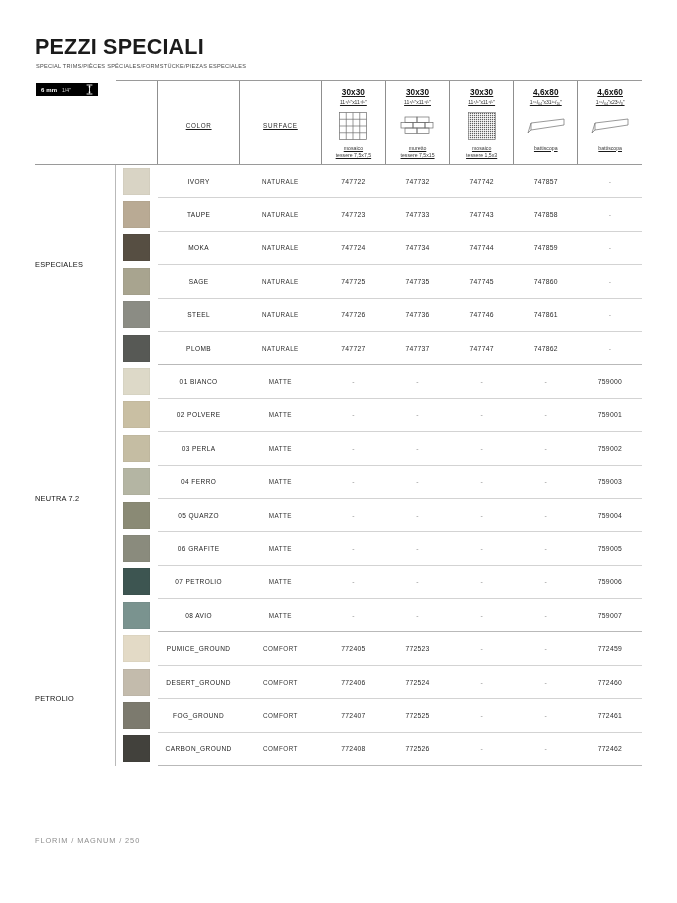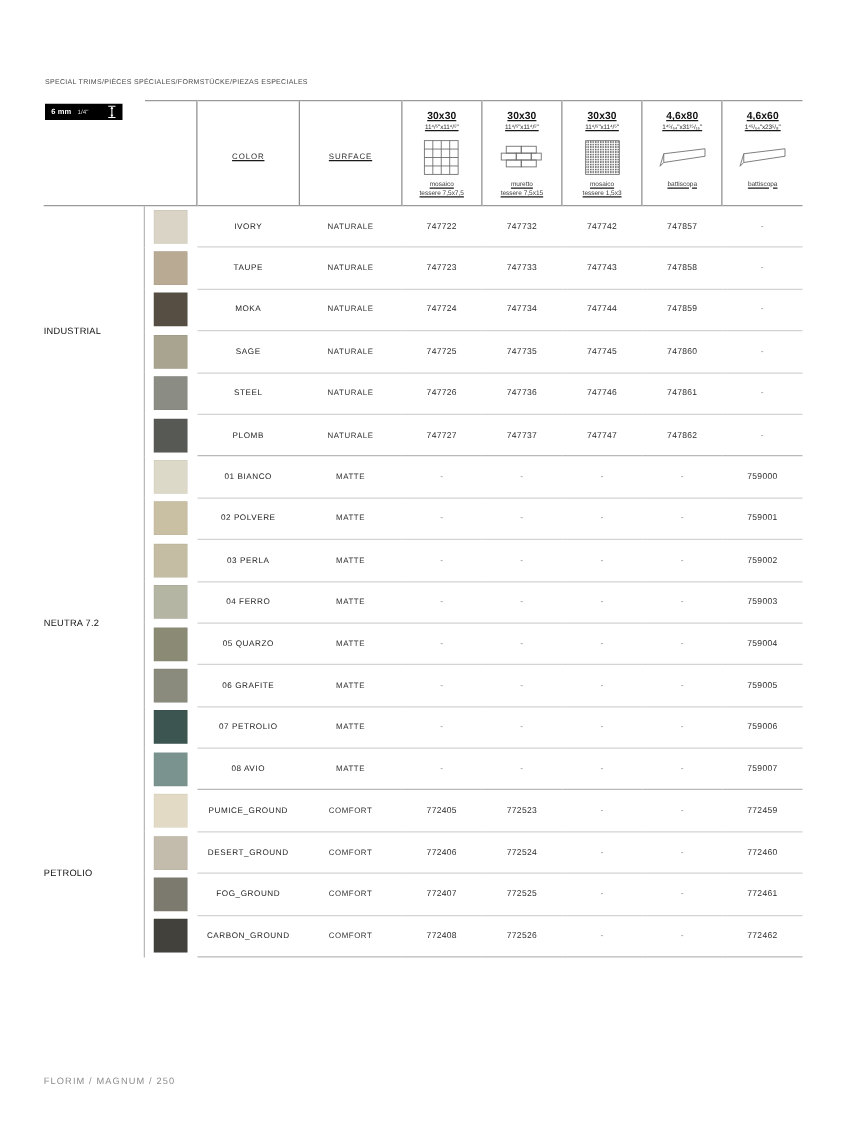--- a/index.html
+++ b/index.html
@@ -205,33 +205,34 @@
 
   
   td.vline {
     border-left: 1px solid #b9b9b9;
   }
 
   
   .footer {
     position: absolute;
     left: 35px;
-    top: 860px;
+    top: 836px;
     font-size: 7.4px;
     letter-spacing: 0.9px;
     color: #8d8d8d;
   }
 
   svg { display: block; }
 </style>
 </head>
 <body>
 
 <div class="page">
 
+  <div class="title">PEZZI SPECIALI</div>
   <div class="subtitle">SPECIAL TRIMS/PIÈCES SPÉCIALES/FORMSTÜCKE/PIEZAS ESPECIALES</div>
 
   <div class="thickness-badge">
     <span class="thickness-mm">6 mm</span>
     <span class="thickness-in">1/4"</span>
     <span class="thickness-arrow">
       <svg width="7" height="11" viewBox="0 0 7 11">
         <line x1="0.6" y1="1" x2="6.4" y2="1" stroke="#ffffff" stroke-width="0.9"></line>
         <line x1="0.6" y1="10" x2="6.4" y2="10" stroke="#ffffff" stroke-width="0.9"></line>
         <line x1="3.5" y1="1.8" x2="3.5" y2="9.2" stroke="#ffffff" stroke-width="0.9"></line>
@@ -366,21 +367,21 @@
             </span>
             <span class="piece-name">
               <span>battiscopa</span>
             </span>
           </div>
         </th>
       </tr>
     </thead>
     <tbody id="table-body">
         <tr class="row group-first">
-          <td class="cell-family" rowspan="6">INDUSTRIAL</td>
+          <td class="cell-family" rowspan="6">ESPECIALES</td>
           <td class="cell-swatch vline">
             <span class="swatch" style="background: rgb(217, 212, 197);"></span>
           </td>
           <td class="cell-color">IVORY</td>
           <td class="cell-surface">NATURALE</td>
           <td class="cell-code">747722</td>
           <td class="cell-code">747732</td>
           <td class="cell-code">747742</td>
           <td class="cell-code">747857</td>
           <td class="cell-code empty">-</td>

